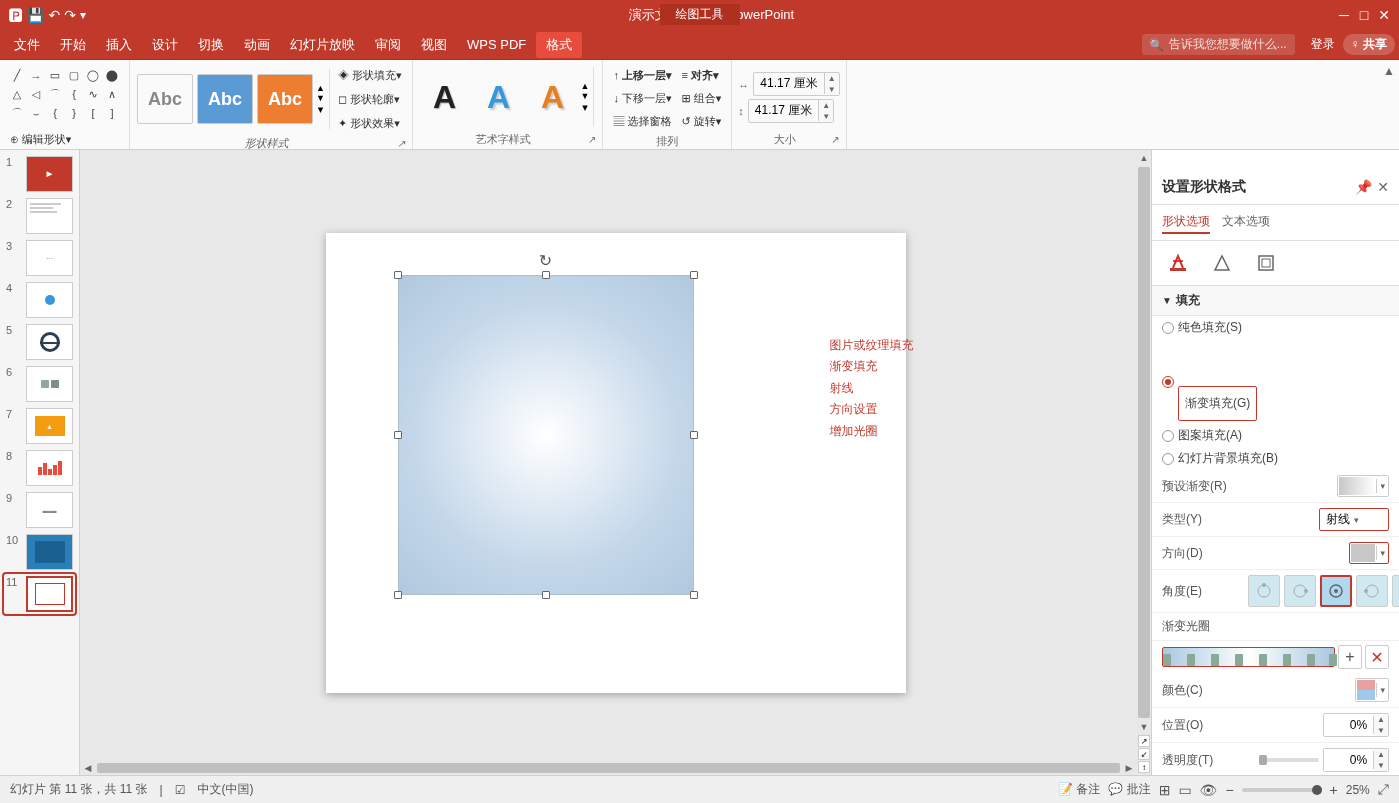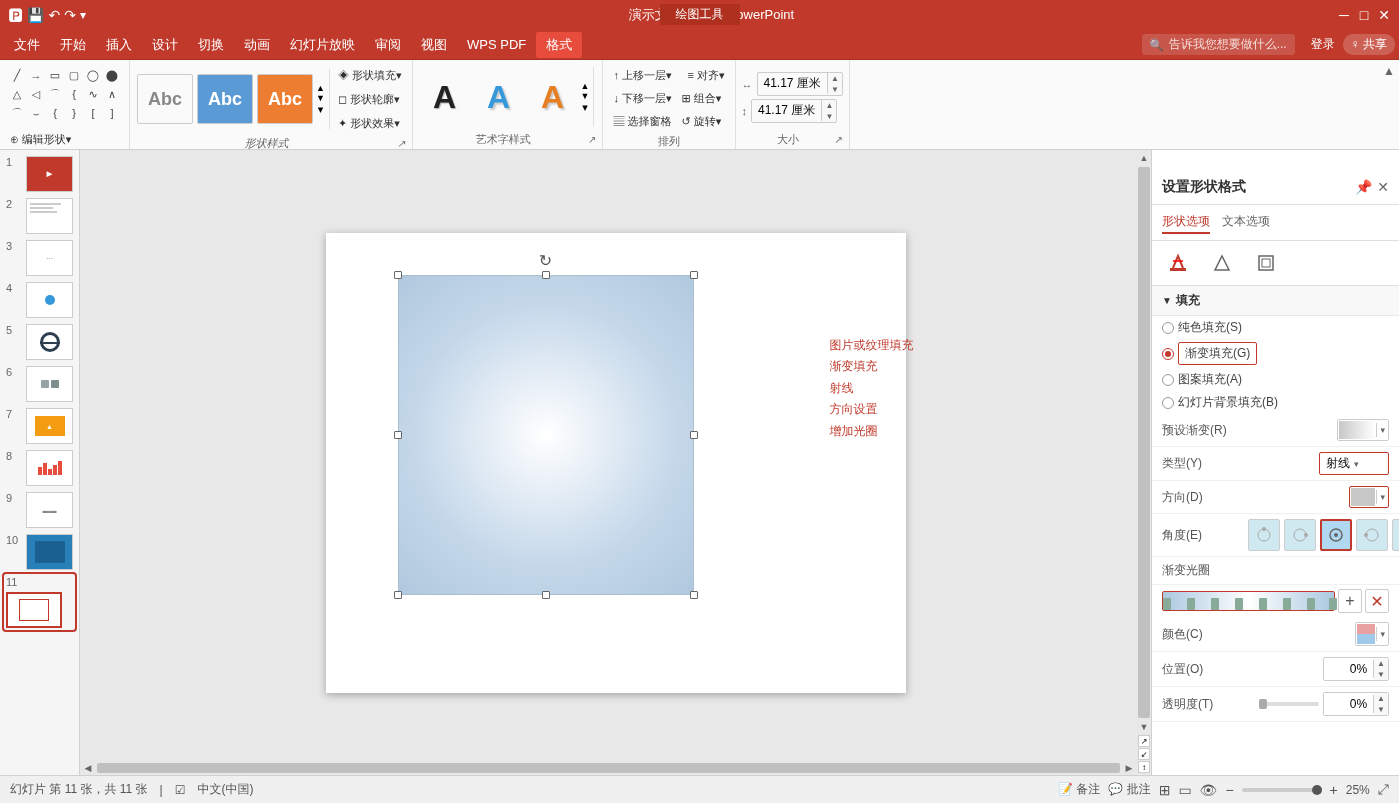--- a/index.html
+++ b/index.html
@@ -120,21 +120,21 @@
       padding: 4px;
     }
     .slide-thumb {
       display: flex;
       align-items: flex-start;
       gap: 4px;
       cursor: pointer;
       padding: 2px;
       border-radius: 2px;
     }
-    .slide-thumb.active { outline: 2px solid #c0392b; flex-direction: column; }
+    .slide-thumb.active { outline: 2px solid #c0392b; }
     .slide-num { font-size: 11px; color: #666; min-width: 16px; }
     .slide-img {
       width: 56px;
       height: 36px;
       background: white;
       border: 1px solid #ccc;
       display: flex;
       align-items: center;
       justify-content: center;
       font-size: 9px;
@@ -305,21 +305,22 @@
     .radio-circle.checked::after {
       content: '';
       width: 6px;
       height: 6px;
       border-radius: 50%;
       background: #c0392b;
     }
     .radio-highlight {
       border: 1px solid #c0392b;
       border-radius: 2px;
-      padding: 2px 6px;
+      padding: 8px 6px;
+      margin-top: 44px;
     }
     .select-box {
       border: 1px solid #c0392b;
       border-radius: 2px;
       padding: 2px 6px;
       font-size: 12px;
       background: white;
       display: flex;
       align-items: center;
       gap: 4px;
@@ -530,21 +531,21 @@
   <div class="menu-item">审阅</div>
   <div class="menu-item">视图</div>
   <div class="menu-item">WPS PDF</div>
   <div class="menu-item active">格式</div>
   <div class="menu-search">
     <span>🔍</span>
     <span>告诉我您想要做什么...</span>
   </div>
   <div class="menu-right">
     <span style="cursor:pointer;">登录</span>
-    <span style="cursor:pointer; background: rgba(255,255,255,0.2); padding: 2px 8px; border-radius:10px;">♀ 共享</span>
+    <span style="cursor:pointer; background: rgba(255,255,255,0.2); padding: 2px 8px; border-radius:10px;font-weight:bold;">♀ 共享</span>
   </div>
 </div>
 
 <div class="ribbon">
 
   <div class="ribbon-group">
     <div class="ribbon-group-content">
       <div style="display:flex; flex-direction:column; gap:2px;">
         <div class="insert-shapes-grid">
 
@@ -637,21 +638,21 @@
     </div>
     <div style="display:flex; justify-content:space-between; align-items:center; width:100%;">
       <div class="ribbon-group-label">艺术字样式</div>
       <div style="font-size:10px; cursor:pointer; color:#666;">↗</div>
     </div>
   </div>
 
   <div class="ribbon-group">
     <div class="ribbon-group-content">
       <div style="display:flex; flex-direction:column; gap:1px;">
-        <div style="display:flex; gap:8px;">
+        <div style="display:flex; gap:2px;font-weight:bold;">
           <div class="ribbon-btn-sm">↑ 上移一层▾</div>
           <div class="ribbon-btn-sm">≡ 对齐▾</div>
         </div>
         <div style="display:flex; gap:2px;">
           <div class="ribbon-btn-sm">↓ 下移一层▾</div>
           <div class="ribbon-btn-sm">⊞ 组合▾</div>
         </div>
         <div style="display:flex; gap:2px;">
           <div class="ribbon-btn-sm">▤ 选择窗格</div>
           <div class="ribbon-btn-sm">↺ 旋转▾</div>

